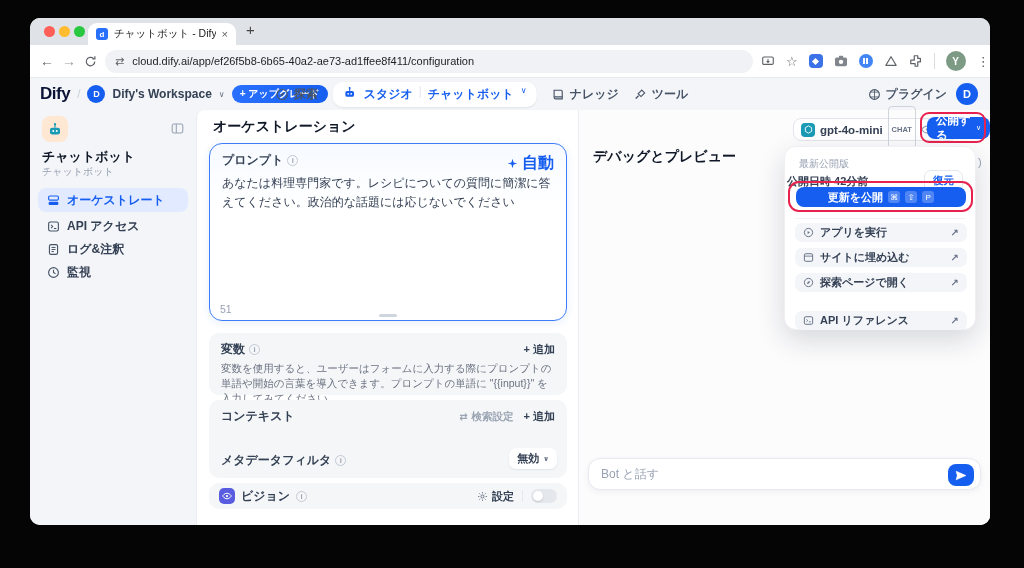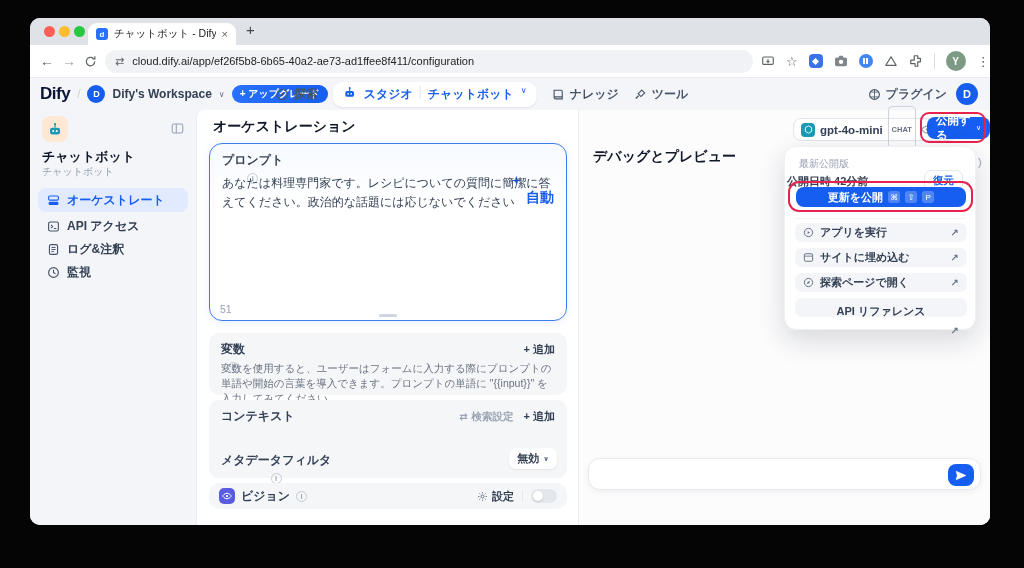--- a/index.html
+++ b/index.html
@@ -25,21 +25,21 @@
   .studio-pill{display:flex;align-items:flex-start;gap:7px;background:#fff;border-radius:10px;padding:4px 10px;box-shadow:0 1px 2px rgba(16,24,40,.08);}
   .bluetxt{color:#155eef;font-weight:700;font-size:12px;white-space:nowrap;}
   .avatar{border-radius:50%;background:#155eef;color:#fff;display:flex;align-items:center;justify-content:center;font-weight:700;}
   
   .body{position:absolute;left:0;top:92px;right:0;bottom:0;background:#f3f5f8;}
   .sideitem{position:absolute;left:8px;width:150px;height:24px;border-radius:8px;display:flex;align-items:center;gap:7px;padding:0 9px;font-size:12px;color:#344054;font-weight:600;white-space:nowrap;}
   .sideitem.active{background:#e1eaff;color:#155eef;}
   .center{position:absolute;left:166px;top:0;width:382px;bottom:0;background:#fff;border-left:1px solid #e9ecf1;border-radius:8px 0 0 0;}
   .rightp{position:absolute;left:548px;top:0;right:0;bottom:0;background:#fcfcfd;border-left:1px solid #e9ecf1;}
   .card{position:absolute;left:12px;width:358px;background:#f4f6f8;border-radius:10px;}
-  .cardhead{position:absolute;left:12px;top:8px;display:flex;align-items:center;gap:4px;font-size:12px;font-weight:700;color:#344054;white-space:nowrap;flex-direction:column;}
+  .cardhead{position:absolute;left:12px;top:8px;display:flex;align-items:center;gap:4px;font-size:12px;font-weight:700;color:#344054;white-space:nowrap;}
   .info-i{width:11px;height:11px;border:1px solid #c3cad5;border-radius:50%;color:#98a2b3;font-size:7.5px;display:inline-flex;align-items:center;justify-content:center;font-style:normal;font-weight:700;}
   .desc{font-size:10.5px;color:#6b7280;line-height:1.45;}
   .addbtn{font-size:11px;font-weight:700;color:#344054;white-space:nowrap;}
   .menurow{position:absolute;left:10px;width:172px;height:19px;background:#f3f5f8;border-radius:7px;display:flex;align-items:center;gap:6px;padding:0 8px;font-size:11px;color:#344054;font-weight:600;white-space:nowrap;}
   .menurow .arrow{margin-left:auto;color:#667085;font-size:10px;}
   .keycap{display:inline-flex;align-items:center;justify-content:center;min-width:12px;height:12px;background:rgba(255,255,255,.25);border-radius:3px;font-size:8px;color:#fff;padding:0 2px;}
   .redbox{position:absolute;border:2.5px solid #e8224e;border-radius:9px;pointer-events:none;}
   .toggle{width:26px;height:14px;background:#e4e7ec;border-radius:8px;position:relative;}
   .toggle::after{content:"";position:absolute;left:2px;top:2px;width:10px;height:10px;background:#fff;border-radius:50%;box-shadow:0 1px 2px rgba(0,0,0,.15);}
   .chatinput{position:absolute;background:#fff;border:1px solid #e7eaf0;border-radius:12px;box-shadow:0 2px 6px rgba(16,24,40,.06);}
@@ -228,21 +228,21 @@
 
         <div class="card" style="top:33px;height:178px;background:linear-gradient(180deg,#f6faff,#ffffff 35%);border:1.5px solid #3d7cf5;border-radius:13px;box-shadow:0 2px 8px rgba(21,94,239,.10);">
           <div class="cardhead">
             <span>プロンプト</span>
             <i class="info-i">i</i>
           </div>
           <div class="abs flex" style="right:12px;top:9px;gap:4px;">
             <svg width="11" height="11" viewBox="0 0 16 16">
                 <path d="M8 1 9.6 6.4 15 8 9.6 9.6 8 15 6.4 9.6 1 8 6.4 6.4Z" fill="#155eef"></path>
               </svg>
-            <span style="font-size:14px;font-weight:700;color:#155eef;margin-top:36px;">自動</span>
+            <span style="font-size:16px;font-weight:700;color:#155eef;">自動</span>
           </div>
           <div class="abs" style="left:12px;top:30px;width:334px;font-size:12px;color:#344054;line-height:1.55;">あなたは料理専門家です。レシピについての質問に簡潔に答えてください。政治的な話題には応じないでください</div>
           <div class="abs" style="left:10px;bottom:5px;font-size:10.5px;color:#98a2b3;">51</div>
           <div class="abs" style="left:50%;bottom:3px;width:18px;height:3px;margin-left:-9px;background:#cfd6e0;border-radius:2px;"></div>
         </div>
 
         <div class="card" style="top:223px;height:62px;">
           <div class="cardhead">
             <span>変数</span>
             <i class="info-i">i</i>
@@ -359,31 +359,32 @@
             <span class="arrow">↗</span>
           </div>
           <div class="menurow" style="top:126px;">
             <svg width="11" height="11" viewBox="0 0 16 16">
                 <circle cx="8" cy="8" r="6" fill="none" stroke="#667085" stroke-width="1.4"></circle>
                 <path d="M10.3 5.7 9 9l-3.3 1.3L7 7Z" fill="#667085"></path>
               </svg>
             <span>探索ページで開く</span>
             <span class="arrow">↗</span>
           </div>
-          <div class="menurow" style="top:151px;flex-direction:column;">
+          <div class="menurow" style="top:164px;">
             <svg width="11" height="11" viewBox="0 0 16 16">
                 <rect x="2" y="2.5" width="12" height="11" rx="2" fill="none" stroke="#667085" stroke-width="1.4"></rect>
                 <path d="m5 6.5 2 1.5-2 1.5M8.5 10h3" fill="none" stroke="#667085" stroke-width="1.2"></path>
               </svg>
             <span>API リファレンス</span>
             <span class="arrow">↗</span>
           </div>
         </div>
 
         <div class="chatinput" style="left:9px;top:348px;width:393px;height:32px;">
+          <input type="text" placeholder="Bot と話す" style="">
           <span class="abs" style="right:6px;top:5px;width:26px;height:22px;background:#155eef;border-radius:8px;display:flex;align-items:center;justify-content:center;">
             <svg width="12" height="11" viewBox="0 0 16 14">
                 <path d="M1.5 12.7 14.5 7 1.5 1.3l1.6 5.7ZM3.1 7h5" fill="#fff" stroke="#fff" stroke-width=".8" stroke-linejoin="round"></path>
               </svg>
           </span>
         </div>
 
       </div>
 
     </div>

